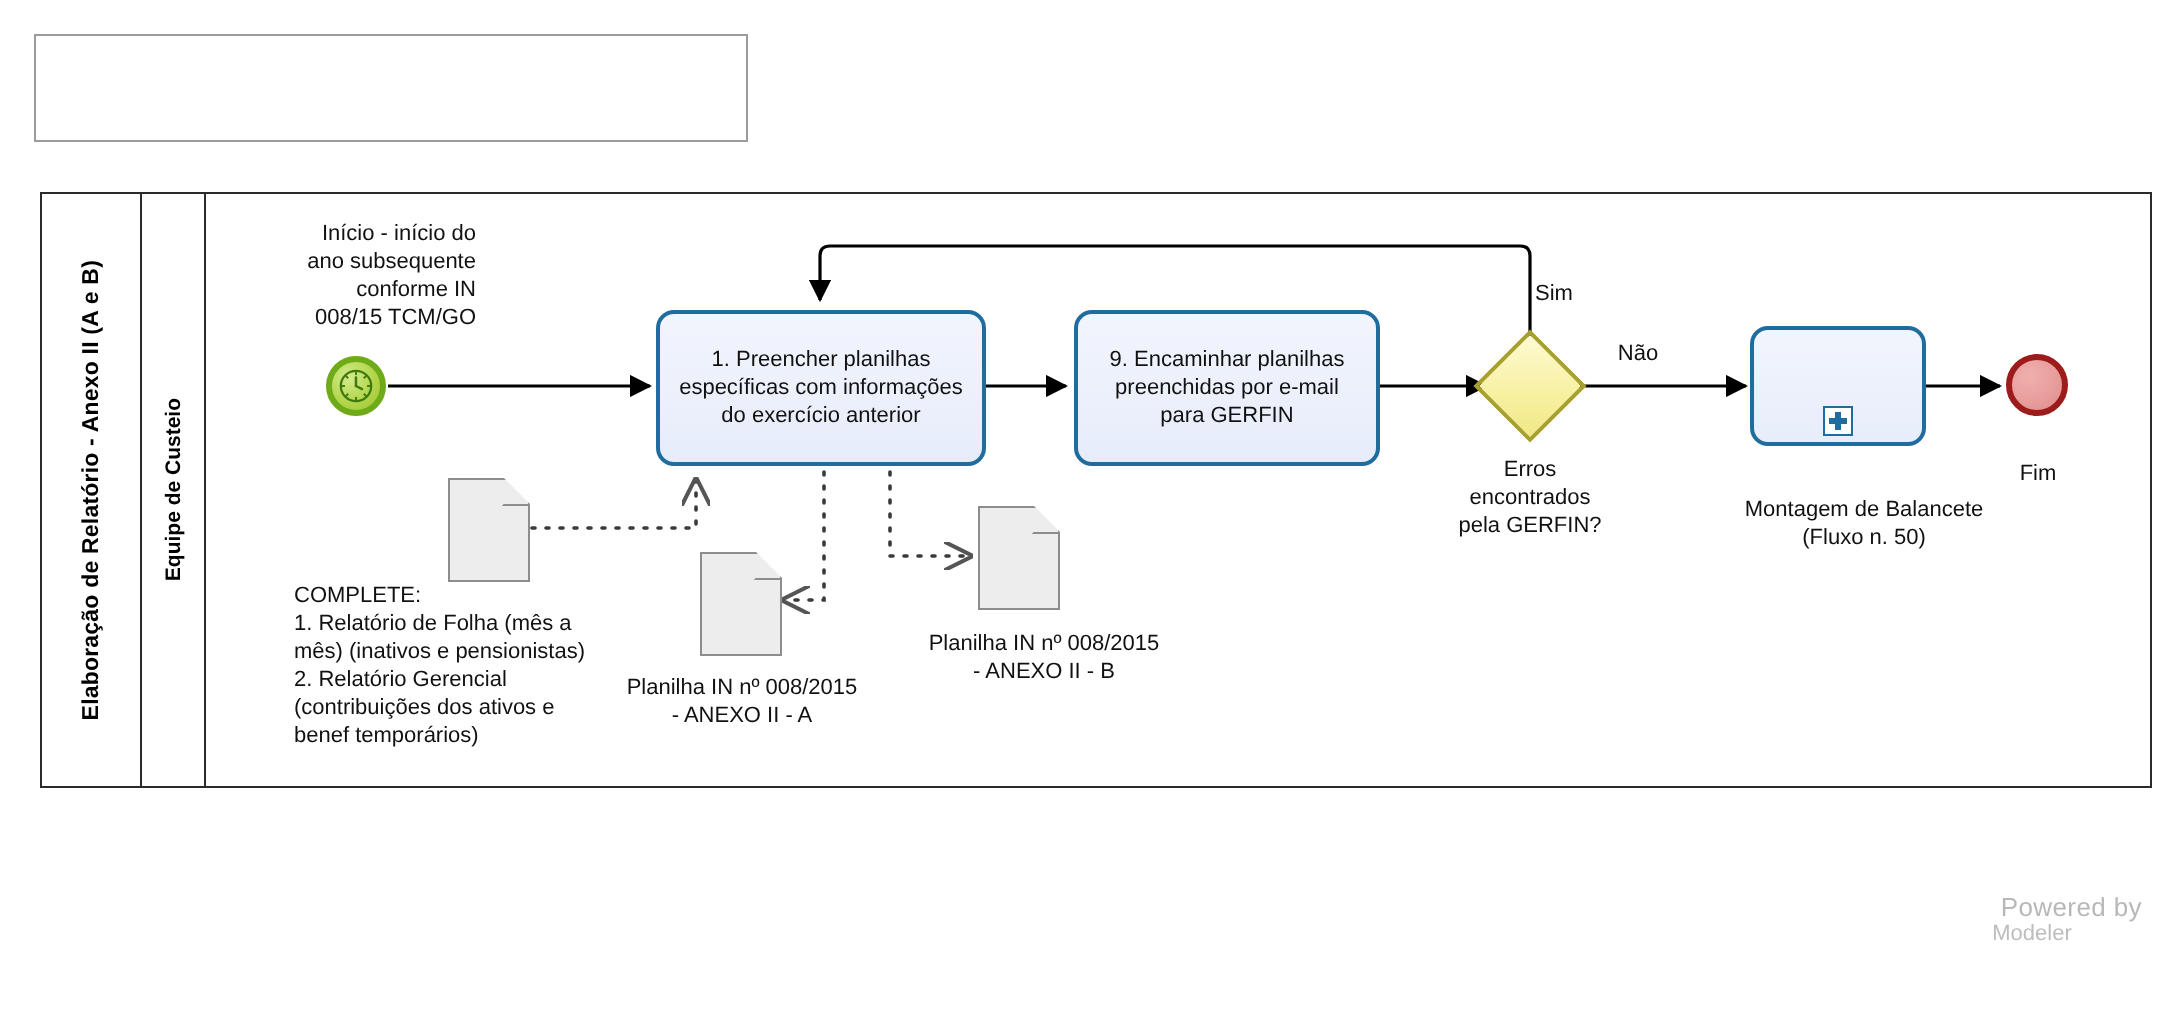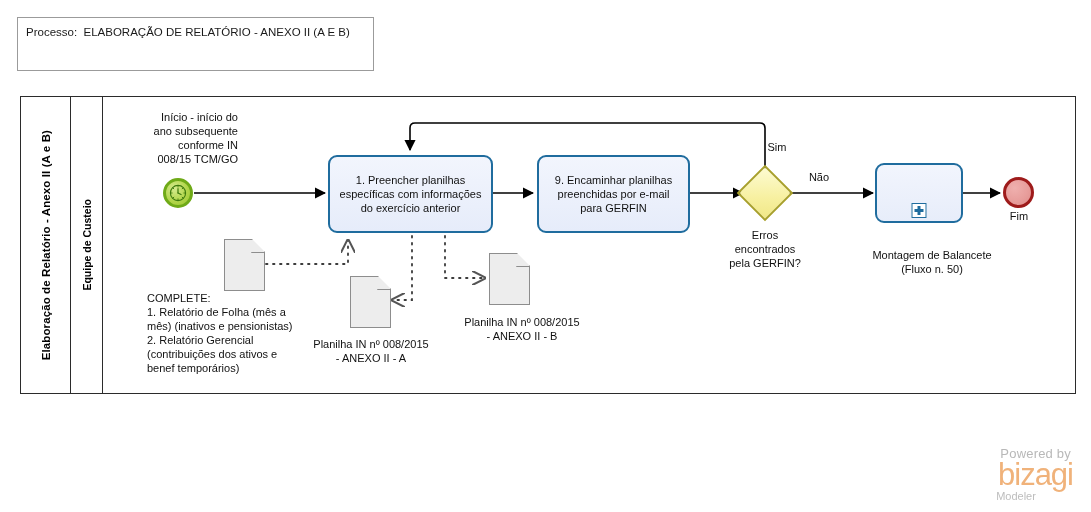--- a/index.html
+++ b/index.html
@@ -264,21 +264,20 @@
     color: #bdbdbd;
     text-align: center;
     margin-left: 4px;
     line-height: 12px;
   }
 </style>
 </head>
 <body>
 
 <div id="process-header">
-  <div class="hdr-line">Processo:  ELABORAÇÃO DE RELATÓRIO - ANEXO II (A E B)</div>
 </div>
 
 <div id="pool">
   <div id="pool-header">
     <span id="pool-header-label">Elaboração de Relatório - Anexo II (A e B)</span>
   </div>
   <div id="lane-header">
     <span id="lane-header-label">Equipe de Custeio</span>
   </div>
   <div id="lane-body"></div>
@@ -354,21 +353,21 @@
 <div class="lbl lbl-center" style="left:752px; top:140px; width:50px;">Sim</div>
 <div class="lbl lbl-center" style="left:798px; top:170px; width:42px;">Não</div>
 
 <div class="subprocess" style="left:875px; top:163px; width:88px; height:60px;">
   <span class="sub-marker"></span>
 </div>
 <div class="lbl lbl-center" style="left:862px; top:248px; width:140px;">Montagem de Balancete
 (Fluxo n. 50)</div>
 
 <div id="end-event" class="event" style="left:1003px; top:177px;"></div>
-<div class="lbl lbl-center" style="left:993px; top:209px; width:52px;">Fim</div>
+<div class="lbl lbl-center" style="left:993px; top:230px; width:52px;">Fim</div>
 
 <div class="data-object" style="left:224px; top:239px;">
   <span class="fold"></span>
   <span class="fold-line"></span>
 </div>
 <div class="lbl lbl-left" style="left:147px; top:291px; width:150px;">COMPLETE:
 1. Relatório de Folha (mês a
 mês) (inativos e pensionistas)
 2. Relatório Gerencial
 (contribuições dos ativos e
@@ -383,15 +382,14 @@
 
 <div class="data-object" style="left:489px; top:253px;">
   <span class="fold"></span>
   <span class="fold-line"></span>
 </div>
 <div class="lbl lbl-center" style="left:452px; top:315px; width:140px;">Planilha IN nº 008/2015
 - ANEXO II - B</div>
 
 <div id="bizagi-logo">
   <div id="bizagi-powered">Powered by</div>
-  <div id="bizagi-word">bizagi</div>
   <div id="bizagi-modeler">Modeler</div>
 </div>
 
 </body></html>

